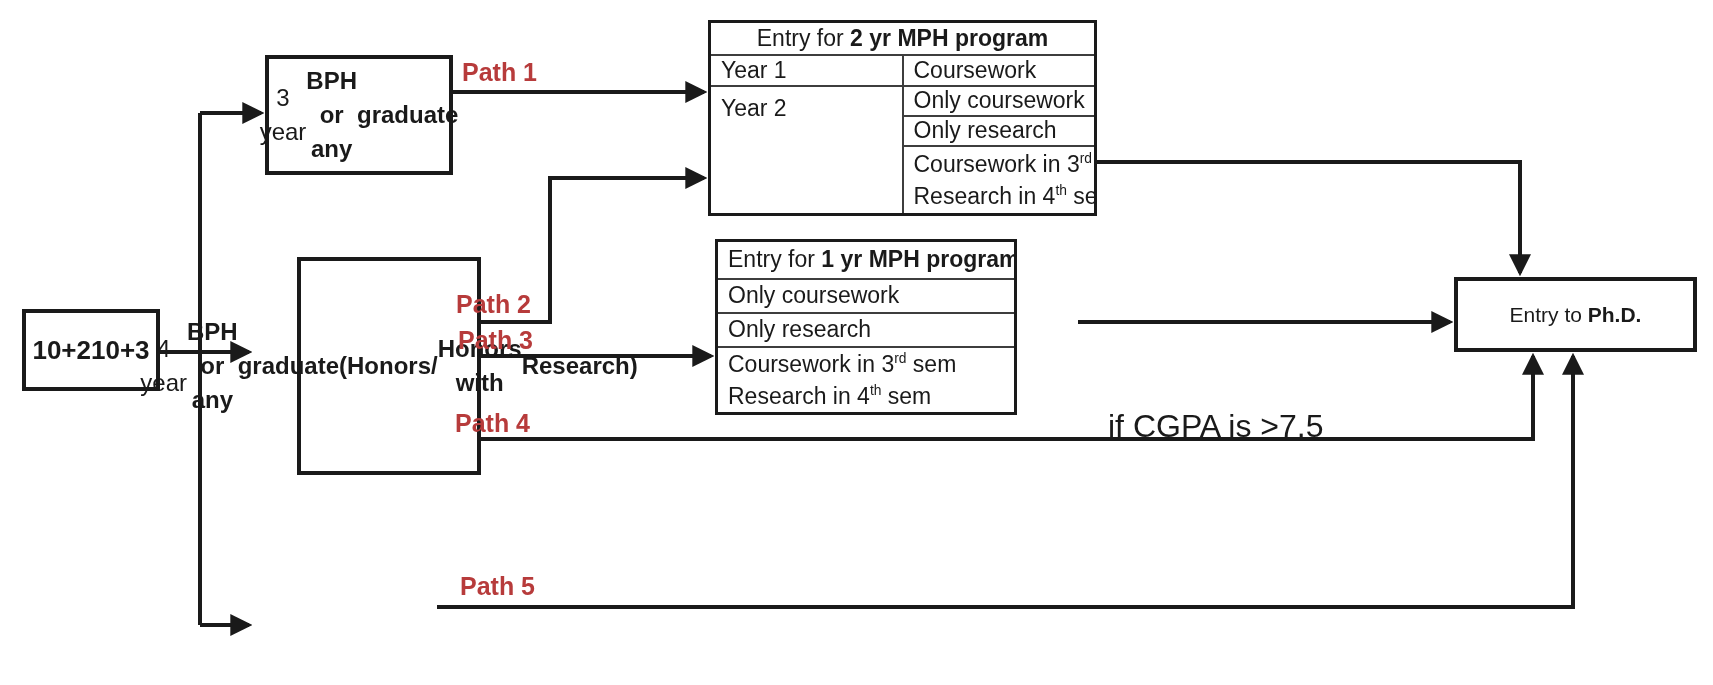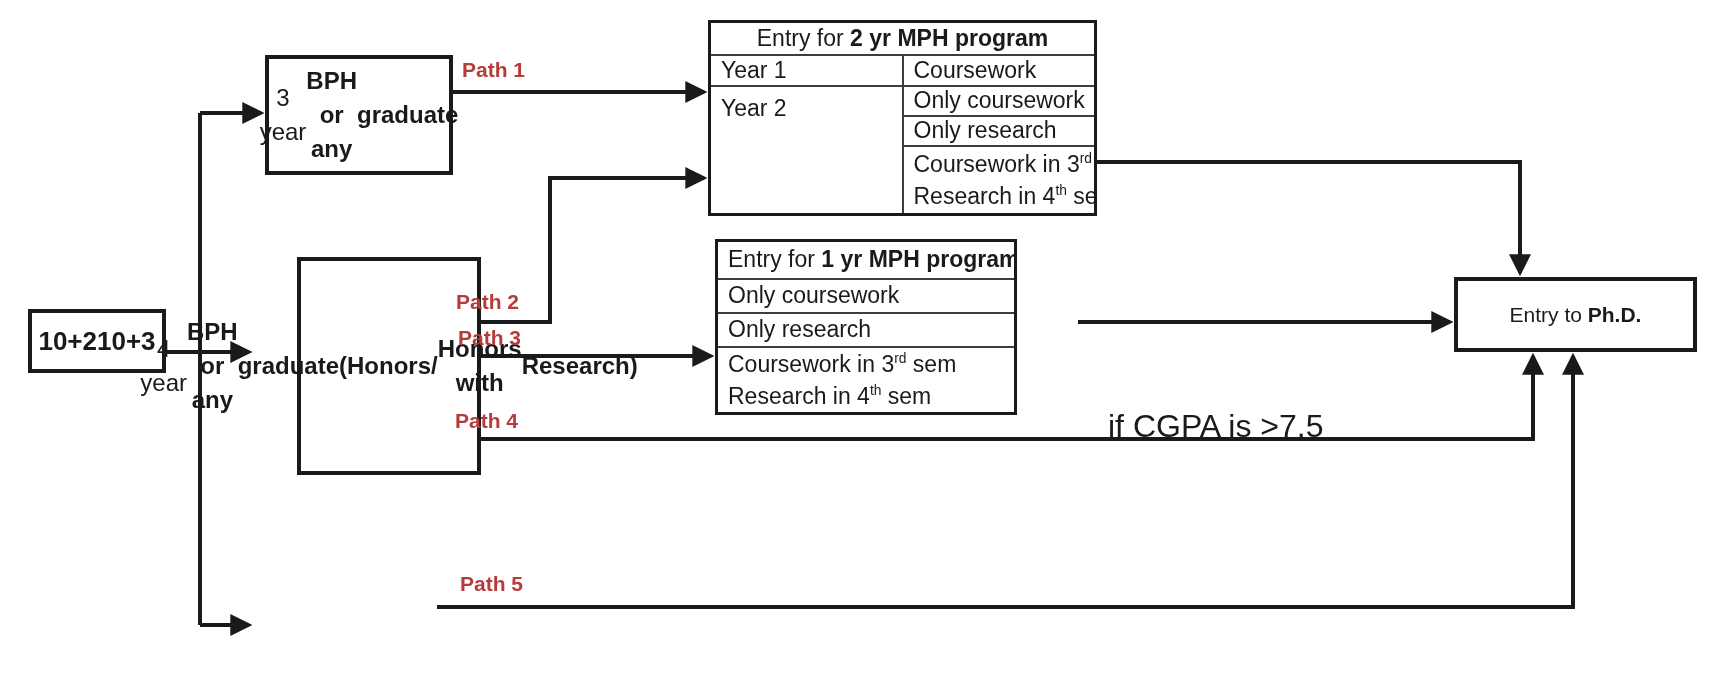--- a/index.html
+++ b/index.html
@@ -20,21 +20,21 @@
     border:4px solid #1a1a1a; background:#ffffff;
     display:flex; flex-direction:row; justify-content:center; align-items:center;
     text-align:center; font-size:24px; line-height:34px;
   }
   .node .bold { font-weight:bold; }
   .node.source { font-size:26px; line-height:40px; font-weight:bold; }
   .node.phd { font-size:21px; flex-direction:row; }
   .node.phd .bold { font-weight:bold; }
 
   .path-label {
-    position:absolute; color:#b73b3b; font-weight:bold; font-size:21px; white-space:nowrap;
+    position:absolute; color:#b73b3b; font-weight:bold; font-size:25px; white-space:nowrap;
   }
   .cond-label {
     position:absolute; color:#1a1a1a; font-size:32px; white-space:nowrap;
   }
 
   table.tbl {
     position:absolute; border-collapse:collapse; table-layout:fixed;
     background:#ffffff; font-size:23px; color:#1a1a1a;
     border:3px solid #1a1a1a;
   }
@@ -70,21 +70,21 @@
     <path class="wire arr" d="M 452 92 H 704"></path>
     <path class="wire arr" d="M 435 322 H 550 V 178 H 704"></path>
     <path class="wire arr" d="M 435 356 H 711"></path>
     <path class="wire arr" d="M 435 439 H 1533 V 356"></path>
     <path class="wire arr" d="M 437 607 H 1573 V 356"></path>
 
     <path class="wire arr" d="M 1087 162 H 1520 V 273"></path>
     <path class="wire arr" d="M 1078 322 H 1450"></path>
   </svg>
 
-  <div class="node source" style="left:28px; top:309px; width:138px; height:64px;">
+  <div class="node source" style="left:22px; top:309px; width:138px; height:82px;">
     <div>10+2</div>
     <div>10+3</div>
   </div>
 
   <div class="node" style="left:265px; top:55px; width:188px; height:120px;">
     <div>3 year</div>
     <div class="bold">BPH or any</div>
     <div class="bold">graduate</div>
   </div>
 

